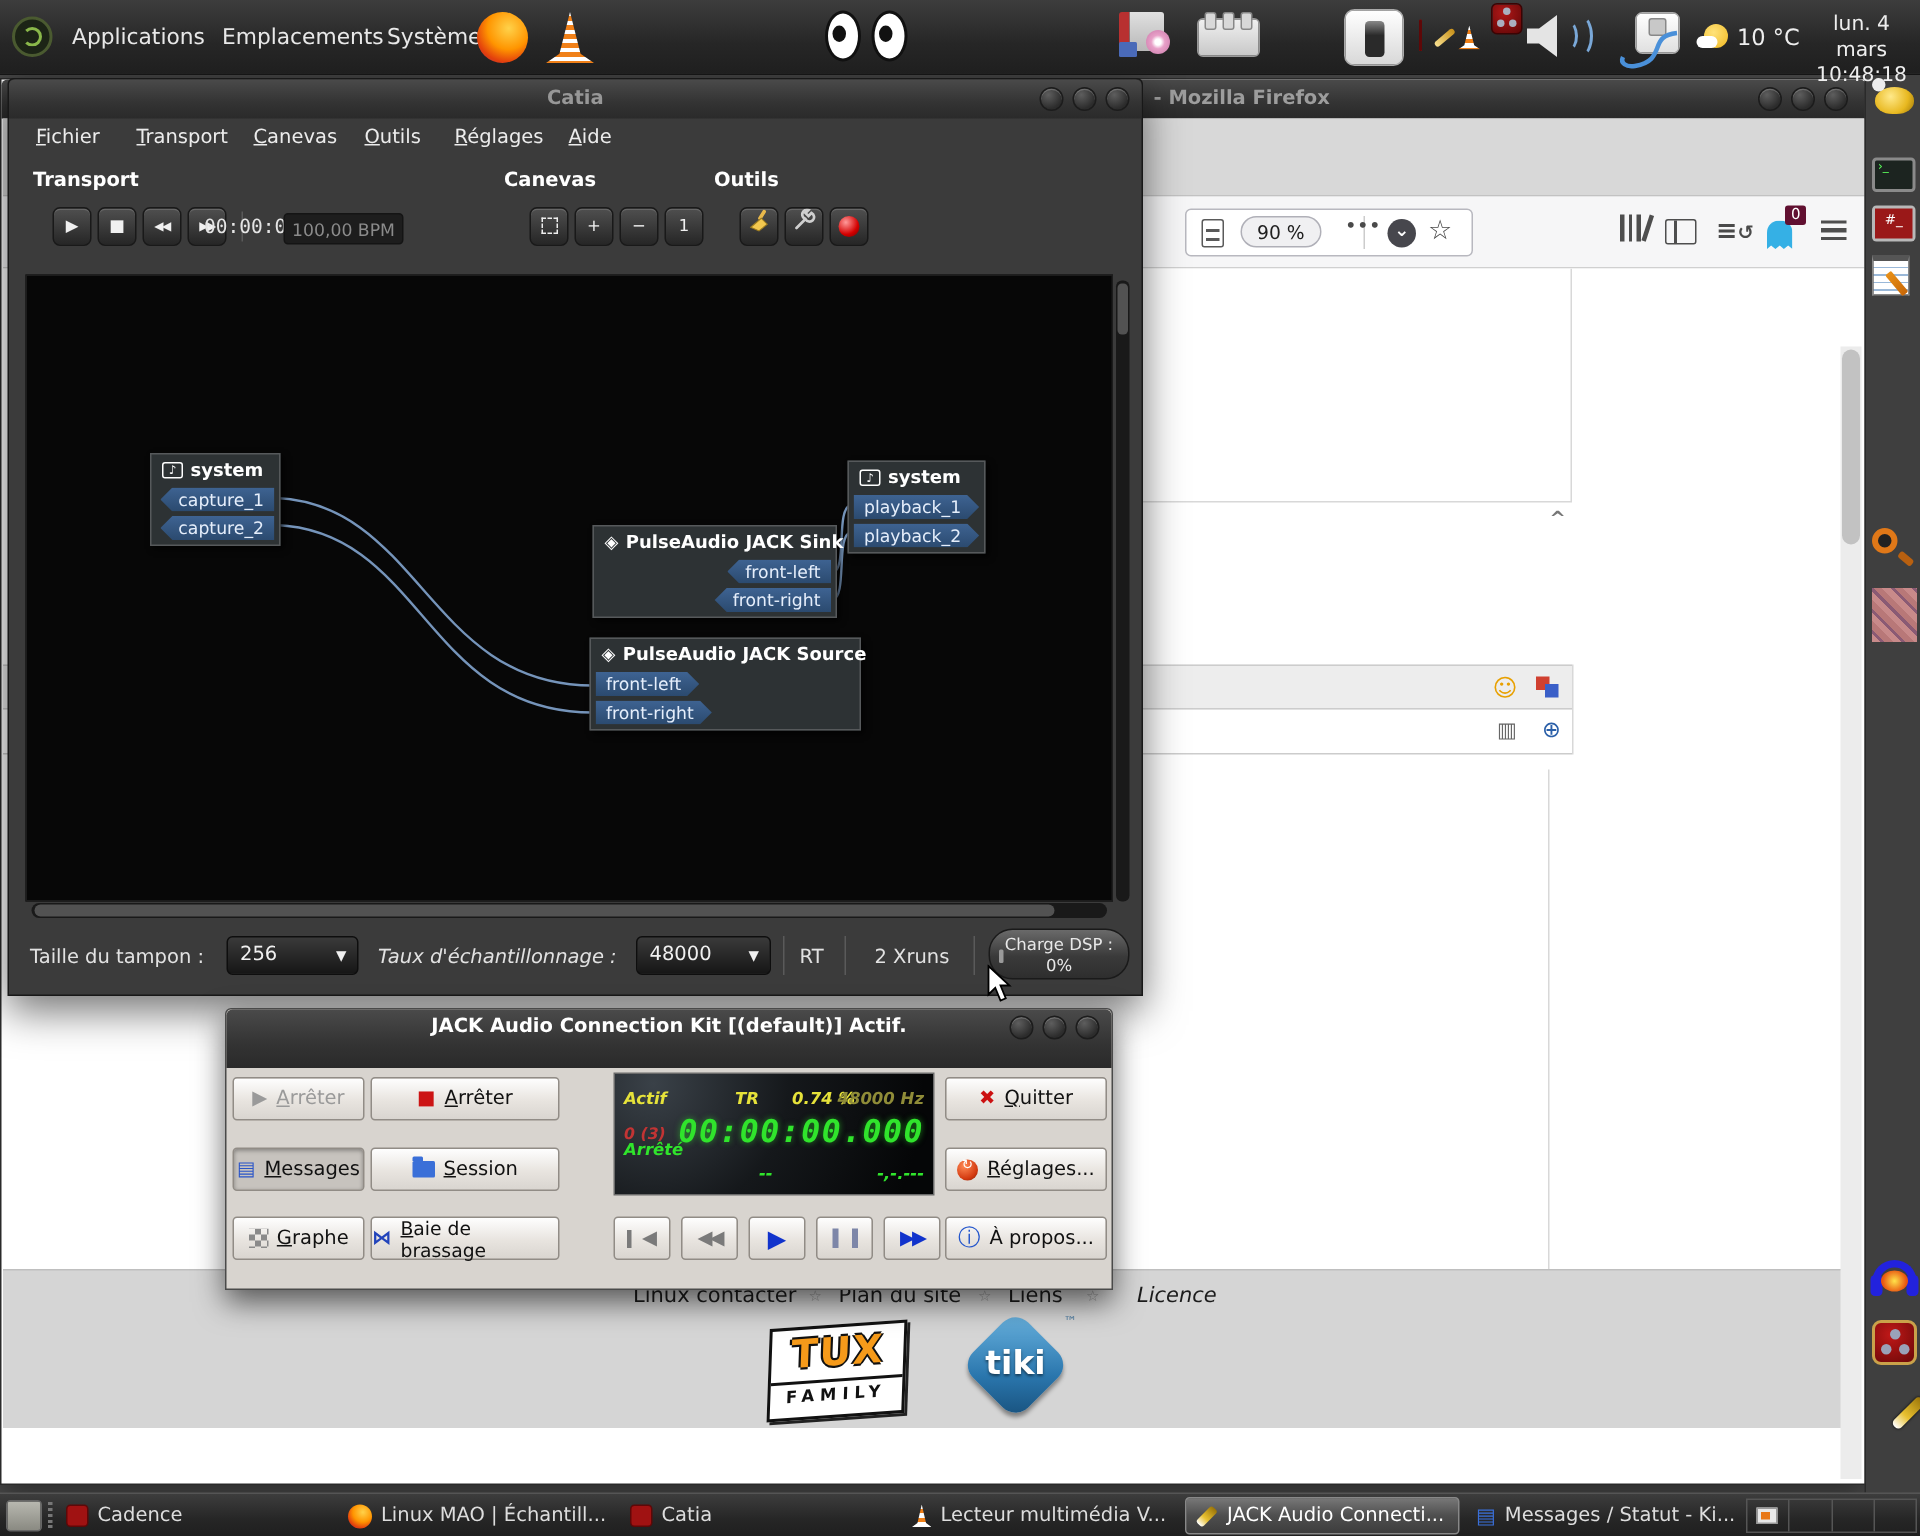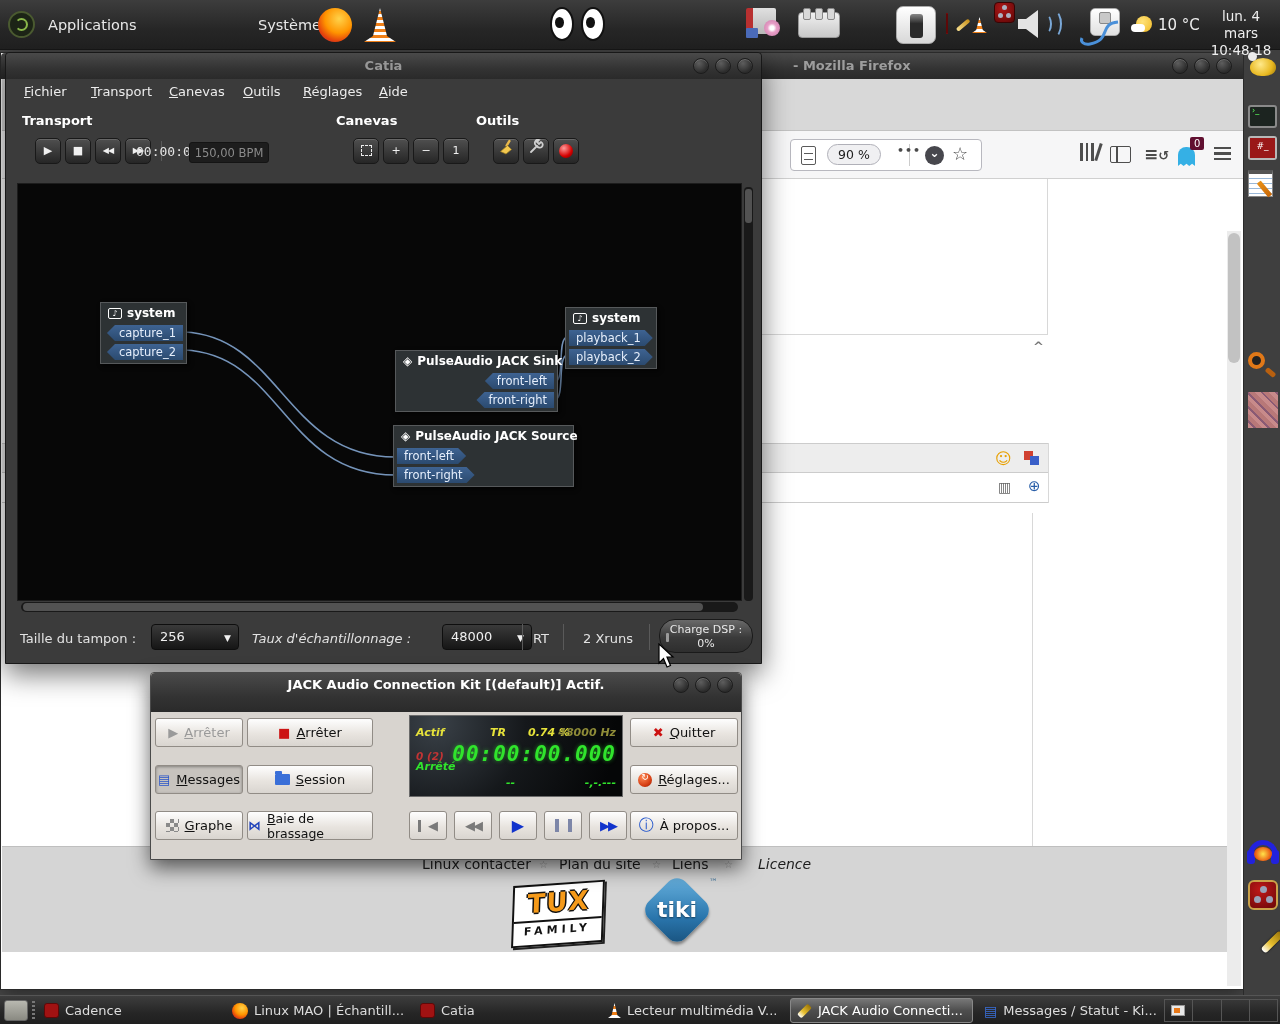--- a/index.html
+++ b/index.html
@@ -158,21 +158,21 @@
   .redapp::after { content:""; position:absolute; }
   .ffball { border-radius:50%; background:radial-gradient(circle at 62% 32%, #ffd24a, #ff9500 45%, #e3400d 72%, #a52457); display:inline-block;}
 
   #cursor { position:absolute; left:658px; top:643px; z-index:99; }
 </style>
 </head>
 <body>
 
 <div class="abs" id="firefox">
   <div class="titlebar">
-    <span id="ff-title" class="abs" style="left:792px;top:0;text-align:center;">- Mozilla Firefox</span>
+    <span id="ff-title" class="abs" style="left:768px;top:0;text-align:center;">- Mozilla Firefox</span>
     <span class="wbtns" style="right:12px;">
       <span class="wbtn"></span>
       <span class="wbtn"></span>
       <span class="wbtn"></span>
     </span>
   </div>
   <div id="ff-tabstrip"></div>
   <div id="ff-toolbar">
     <div id="ff-urlgroup">
       <span class="readericon"></span>
@@ -267,21 +267,21 @@
   <div id="catia-toolbar">
     <span class="cgrouplabel" style="left:16px;">Transport</span>
     <span class="cgrouplabel" style="left:330px;">Canevas</span>
     <span class="cgrouplabel" style="left:470px;">Outils</span>
     <span class="tbtn wide" style="left:29px;">▶</span>
     <span class="tbtn wide" style="left:59px;">■</span>
     <span class="tbtn wide" style="left:89px;font-size:8px;letter-spacing:-1px;">◀◀</span>
     <span class="tbtn wide" style="left:119px;font-size:8px;letter-spacing:-1px;">▶▶</span>
     <span class="vsep" style="left:122px;top:36px;height:20px;left:155px;"></span>
     <span class="ttime">00:00:00</span>
-    <span class="tbpm">150,00 BPM</span>
+    <span class="tbpm">100,00 BPM</span>
     <span class="tbtn wide" style="left:347px;"><span style="display:inline-block;width:11px;height:11px;border:1px dashed #eee;margin-top:6px;"></span></span>
     <span class="tbtn wide" style="left:377px;">+</span>
     <span class="tbtn wide" style="left:407px;">−</span>
     <span class="tbtn wide" style="left:437px;">1</span>
     <span class="tbtn wide" style="left:487px;">
       <svg width="16" height="16" viewBox="0 0 16 16">
           <rect x="9" y="0.5" width="2.4" height="7.5" rx="1" fill="#e8b84b" transform="rotate(32 10 4)"></rect>
           <path d="M2.5 12.5 L9.5 6.5 L13.5 10.5 L8 15 Z" fill="#f3c84f" stroke="#9a7a20" stroke-width="0.7"></path>
         </svg>
     </span>
@@ -354,21 +354,21 @@
       <div id="catia-vthumb"></div>
     </div>
 
   <div id="catia-status">
     <span class="abs" style="left:14px;top:15px;">Taille du tampon :</span>
     <span class="combo" style="left:145px;top:8px;width:88px;">
       <span>256</span>
       <span class="arr">▼</span>
     </span>
     <span class="abs" style="left:246px;top:15px;font-style:italic;">Taux d'échantillonnage :</span>
-    <span class="combo" style="left:436px;top:8px;width:90px;">
+    <span class="combo" style="left:418px;top:8px;width:90px;">
       <span>48000</span>
       <span class="arr">▼</span>
     </span>
     <span class="vsep" style="left:516px;top:8px;height:26px;"></span>
     <span class="abs" style="left:527px;top:15px;">RT</span>
     <span class="vsep" style="left:557px;top:8px;height:26px;"></span>
     <span class="abs" style="left:577px;top:15px;">2 Xruns</span>
     <span class="vsep" style="left:643px;top:8px;height:26px;"></span>
     <span class="dsp-pill">
       <span class="tick"></span>
@@ -440,21 +440,21 @@
   <div class="qbtn" style="left:479px;top:138px;width:108px;">
     <span class="qico" style="color:#2255cc;font-size:15px;">ⓘ</span>
     <span style="display:inline-block;">À propos...</span>
   </div>
 
   <div class="lcd">
     <span class="ly" style="left:6px;top:10px;">Actif</span>
     <span class="ly" style="left:80px;top:10px;">TR</span>
     <span class="ly" style="left:118px;top:10px;">0.74 %</span>
     <span class="lo" style="right:6px;top:10px;">48000 Hz</span>
-    <span class="lr" style="left:6px;top:34px;">0 (2)</span>
+    <span class="lr" style="left:6px;top:34px;">0 (3)</span>
     <span class="lcdtime" style="right:6px;top:26px;">00:00:00.000</span>
     <span class="lg" style="left:6px;top:44px;">Arrêté</span>
     <span class="lg" style="left:96px;top:60px;">--</span>
     <span class="lg" style="right:6px;top:60px;">-,-.---</span>
   </div>
 </div>
 
 <div class="abs" id="rpanel">
   <span class="rpi" style="top:8px;left:6px;">
     <span style="position:absolute;left:-2px;top:-6px;width:9px;height:9px;border-radius:50%;background:#fff;opacity:.9;"></span>
@@ -494,20 +494,21 @@
   <span class="rpi" style="top:872px;">
     <span style="display:inline-block;width:26px;height:7px;background:linear-gradient(90deg,#fff,#e8c030 40%,#9a7408);transform:rotate(-45deg) translate(2px,14px);border-radius:3px;box-shadow:0 0 2px #000;"></span>
   </span>
 </div>
 
 <div class="bar" id="top-panel">
   <span class="abs" style="left:8px;top:11px;width:27px;height:27px;border-radius:50%;background:#1c2416;border:2px solid #4a5a30;">
     <span style="position:absolute;left:5px;top:5px;width:13px;height:13px;border:2.5px solid #8ab84a;border-left-color:transparent;border-radius:50%;"></span>
   </span>
   <span class="pmenu" style="left:48px;">Applications</span>
+  <span class="pmenu" style="left:148px;">Emplacements</span>
   <span class="pmenu" style="left:258px;">Système</span>
   <span class="abs ffball" style="left:318px;top:8px;width:34px;height:34px;"></span>
   <span class="abs cone" style="left:364px;top:8px;width:32px;height:34px;"></span>
   <span class="abs" style="left:550px;top:7px;">
     <span style="display:inline-block;width:24px;height:34px;background:#fff;border:2px solid #111;border-radius:50%;position:relative;"><span style="position:absolute;left:3px;top:8px;width:9px;height:11px;background:#111;border-radius:50%;"></span></span>
     <span style="display:inline-block;width:24px;height:34px;background:#fff;border:2px solid #111;border-radius:50%;position:relative;margin-left:2px;"><span style="position:absolute;left:3px;top:8px;width:9px;height:11px;background:#111;border-radius:50%;"></span></span>
   </span>
   <span class="abs" style="left:746px;top:8px;">
     <span class="sq" style="width:30px;height:26px;background:linear-gradient(#e0e0e0,#b8b8b8);border-left:7px solid #b83030;border-radius:2px;"></span>
     <span style="position:absolute;left:18px;top:12px;width:16px;height:16px;border-radius:50%;background:radial-gradient(circle,#fff 18%,#e8a0c8 40%,#c878a8);"></span>

